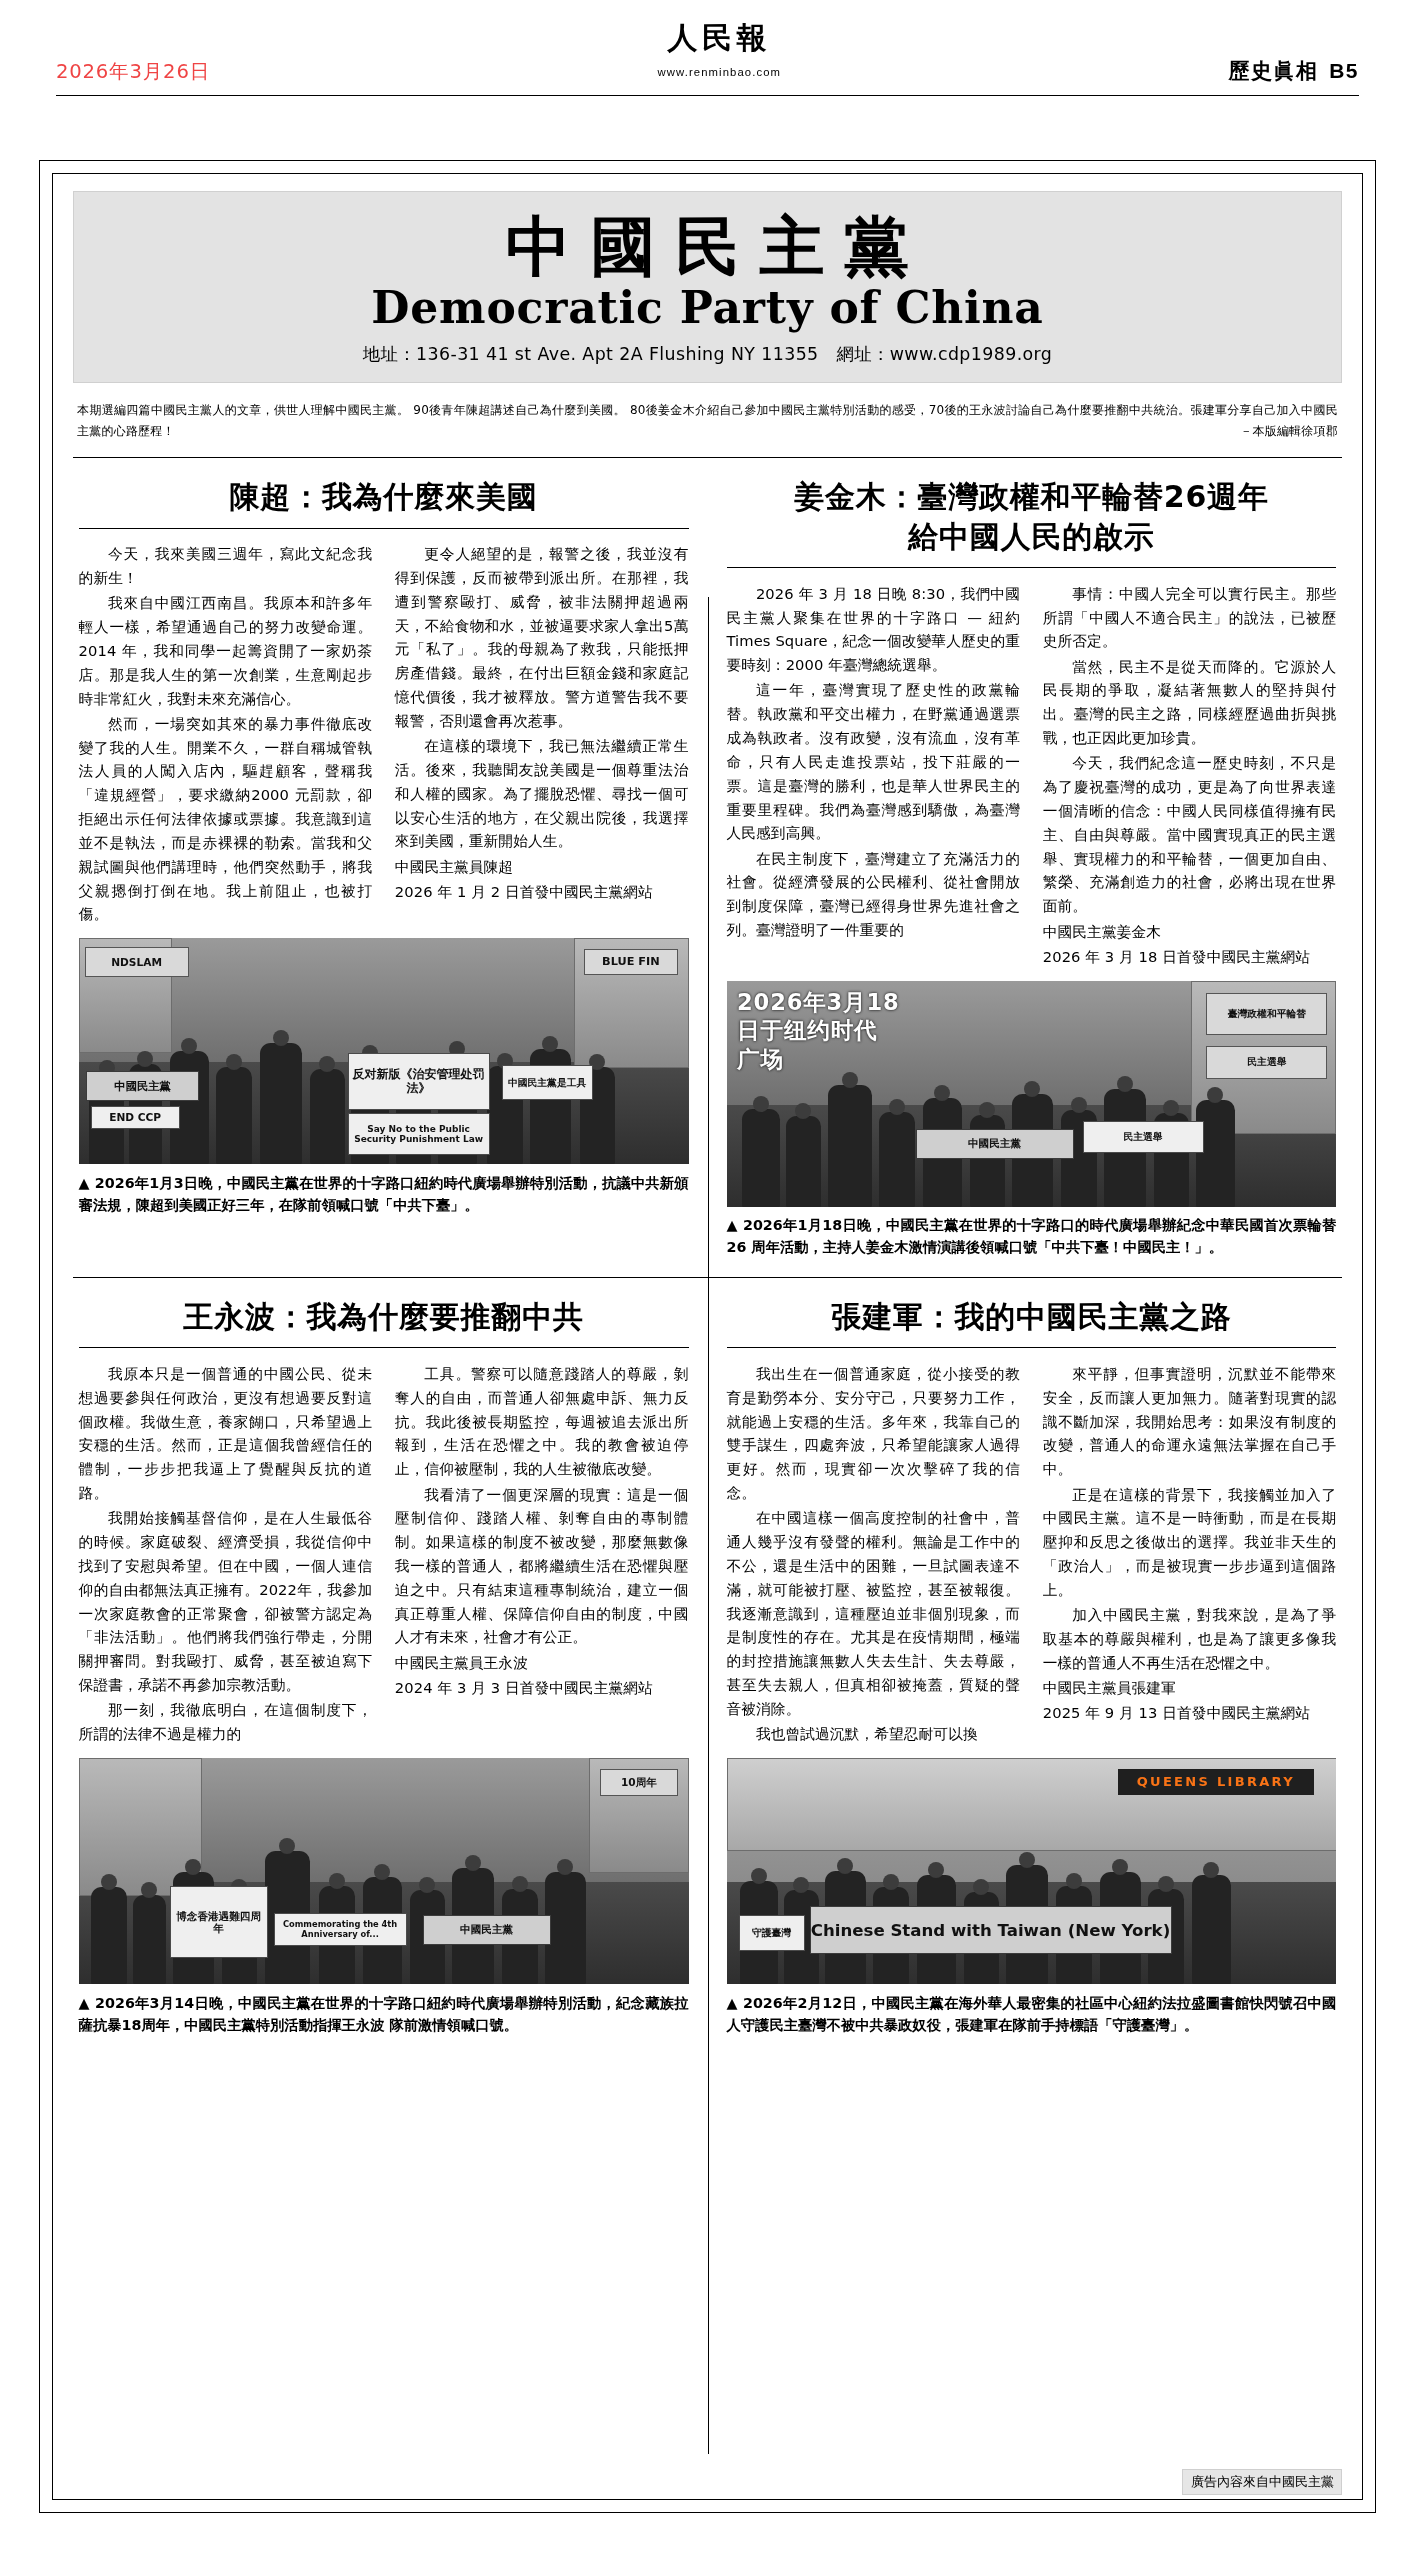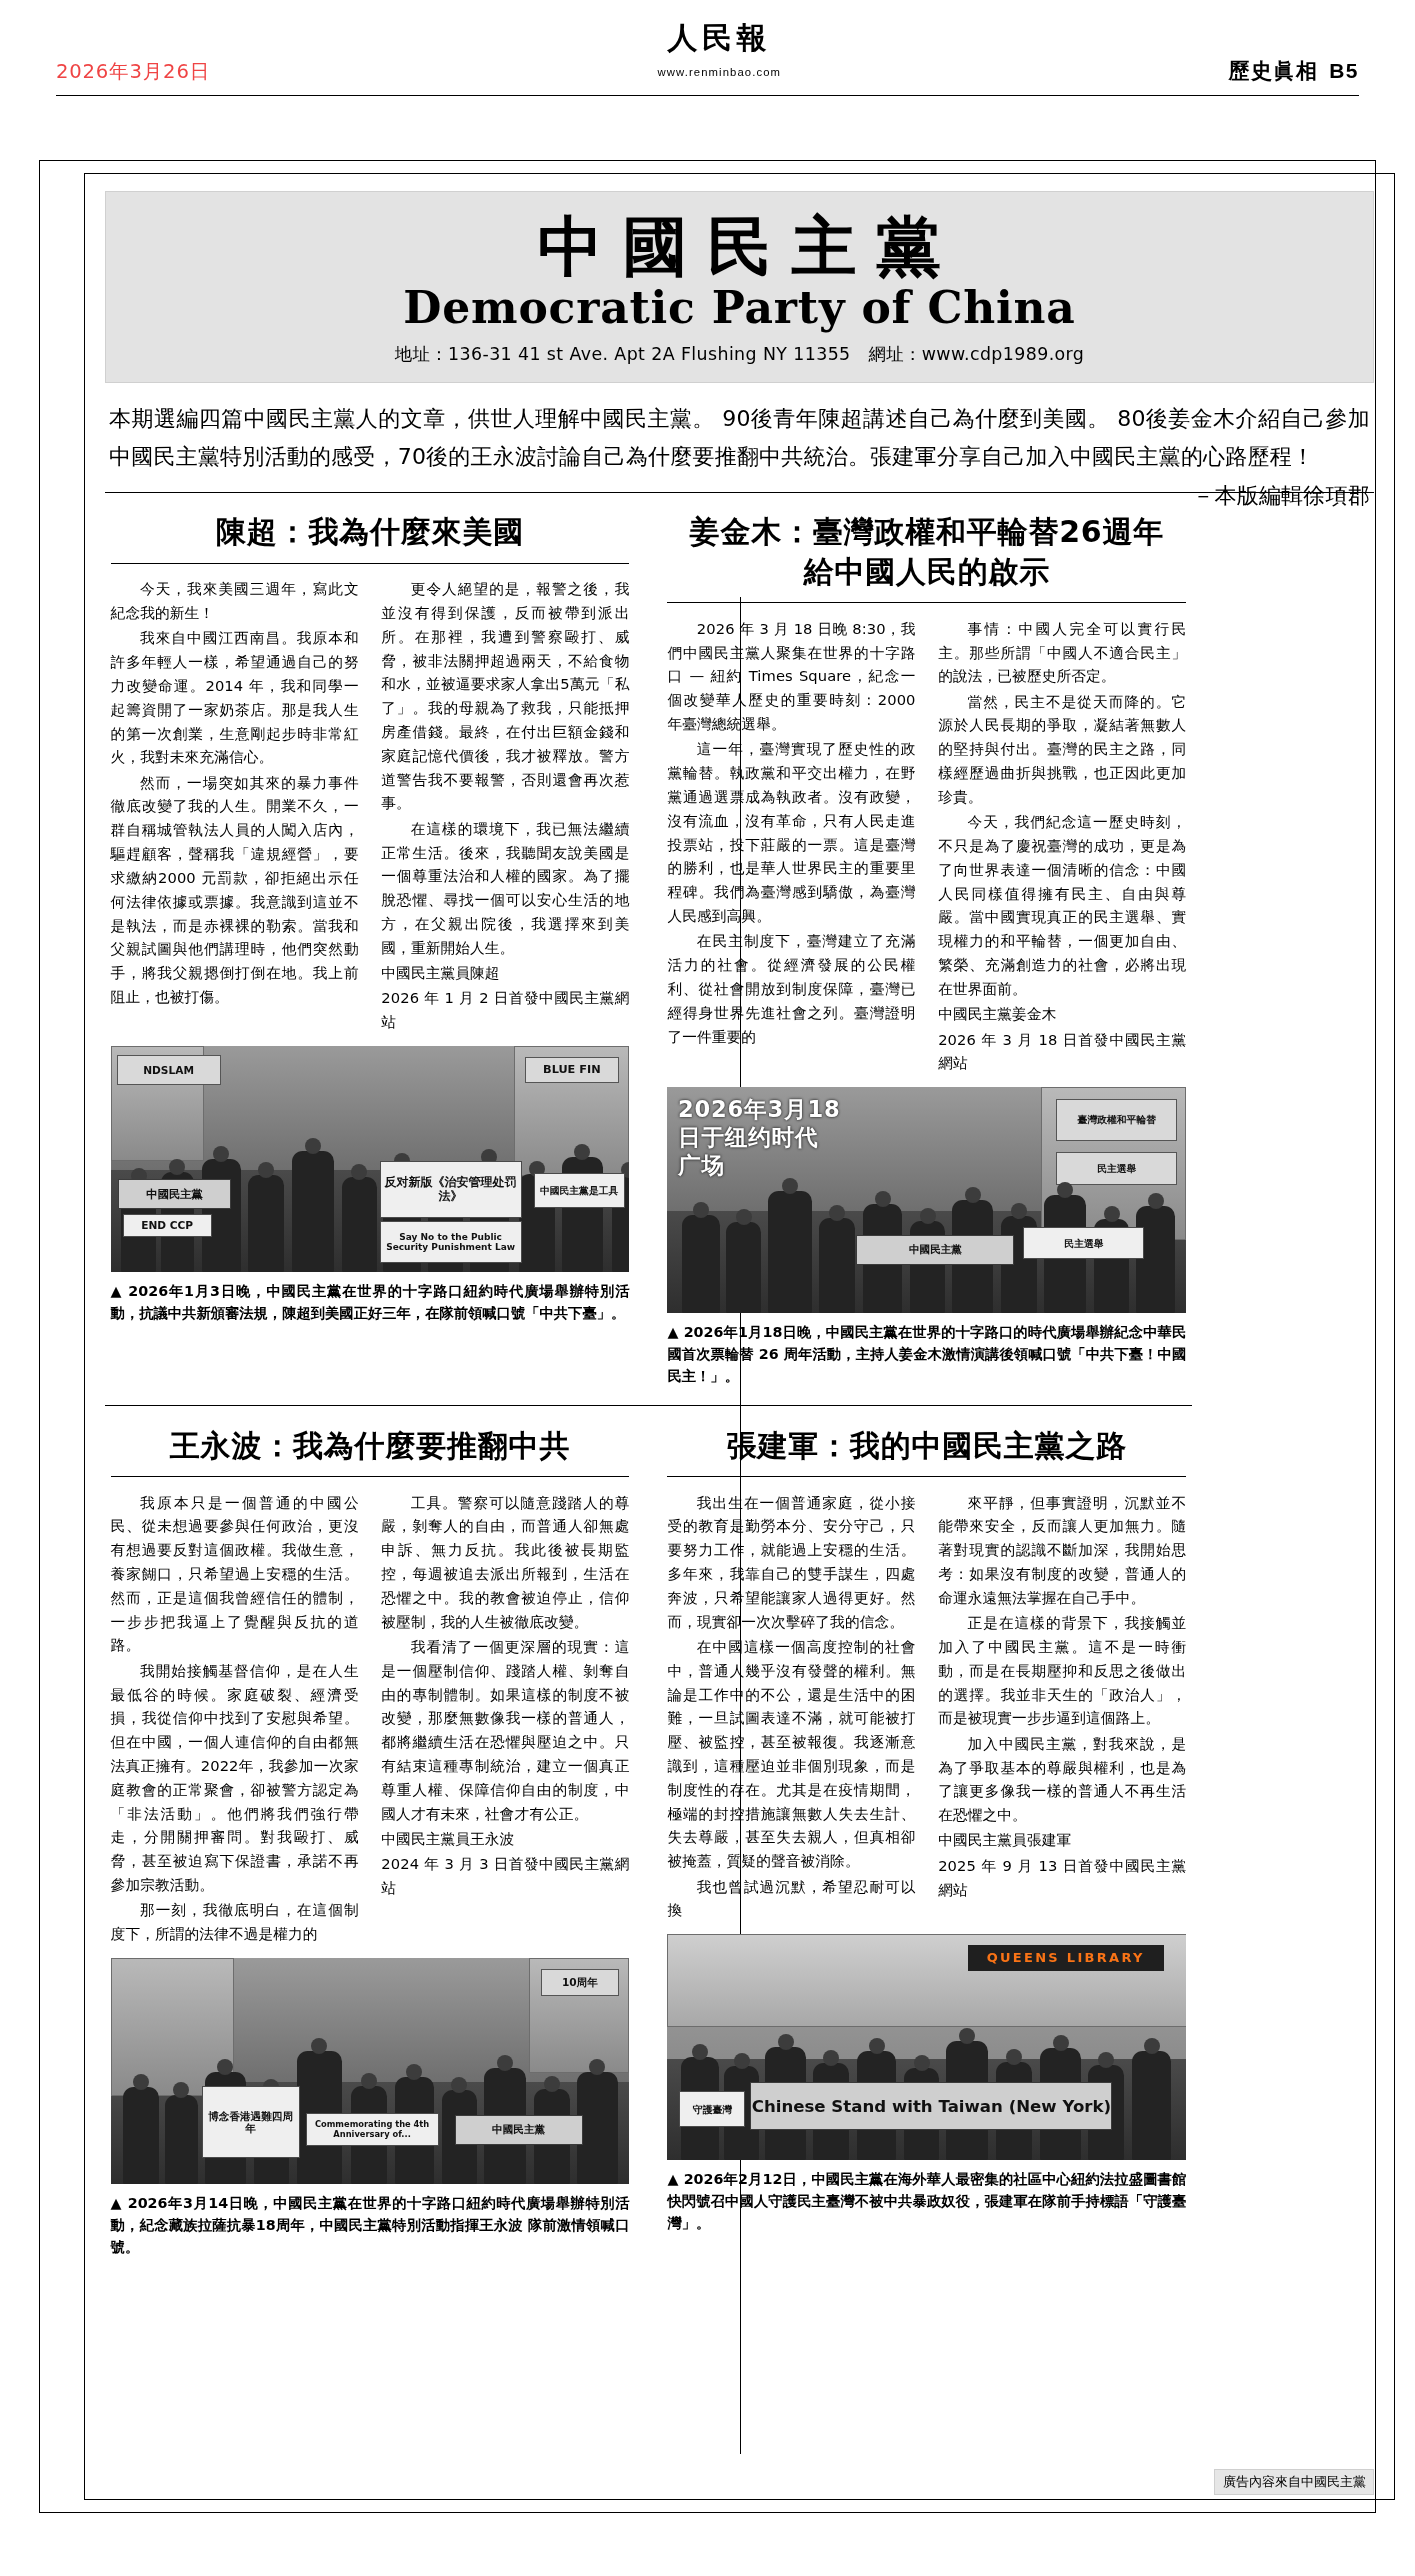--- a/index.html
+++ b/index.html
@@ -87,21 +87,20 @@
     box-sizing: border-box;
     padding: 12px;
   }
   .frame-inner {
     border: 0.8px solid #000;
     width: 100%;
     height: 100%;
     box-sizing: border-box;
     padding: 16.6px 19.6px 7.5px 19.6px;
     position: relative;
-    margin-left: 32px;
   }
 
   
   .banner {
     background: #e3e3e3;
     border: 0.8px solid #d0d0d0;
     text-align: center;
     padding: 19.6px 0 16.6px 0;
   }
   .banner-cn {
@@ -122,21 +121,21 @@
   }
   .banner-addr {
     font-size: 17.4px;
     margin-top: 9px;
     letter-spacing: 0.4px;
   }
 
   
   .intro {
     margin: 16.6px 4.5px 0 4.5px;
-    font-size: 22px;
+    font-size: 12px;
     line-height: 1.75;
     text-align: justify;
     letter-spacing: 0.2px;
   }
   .intro .sig {
     float: right;
   }
   .intro-rule {
     border-bottom: 1.5px solid #000;
     margin: 15px 0 0 0;

